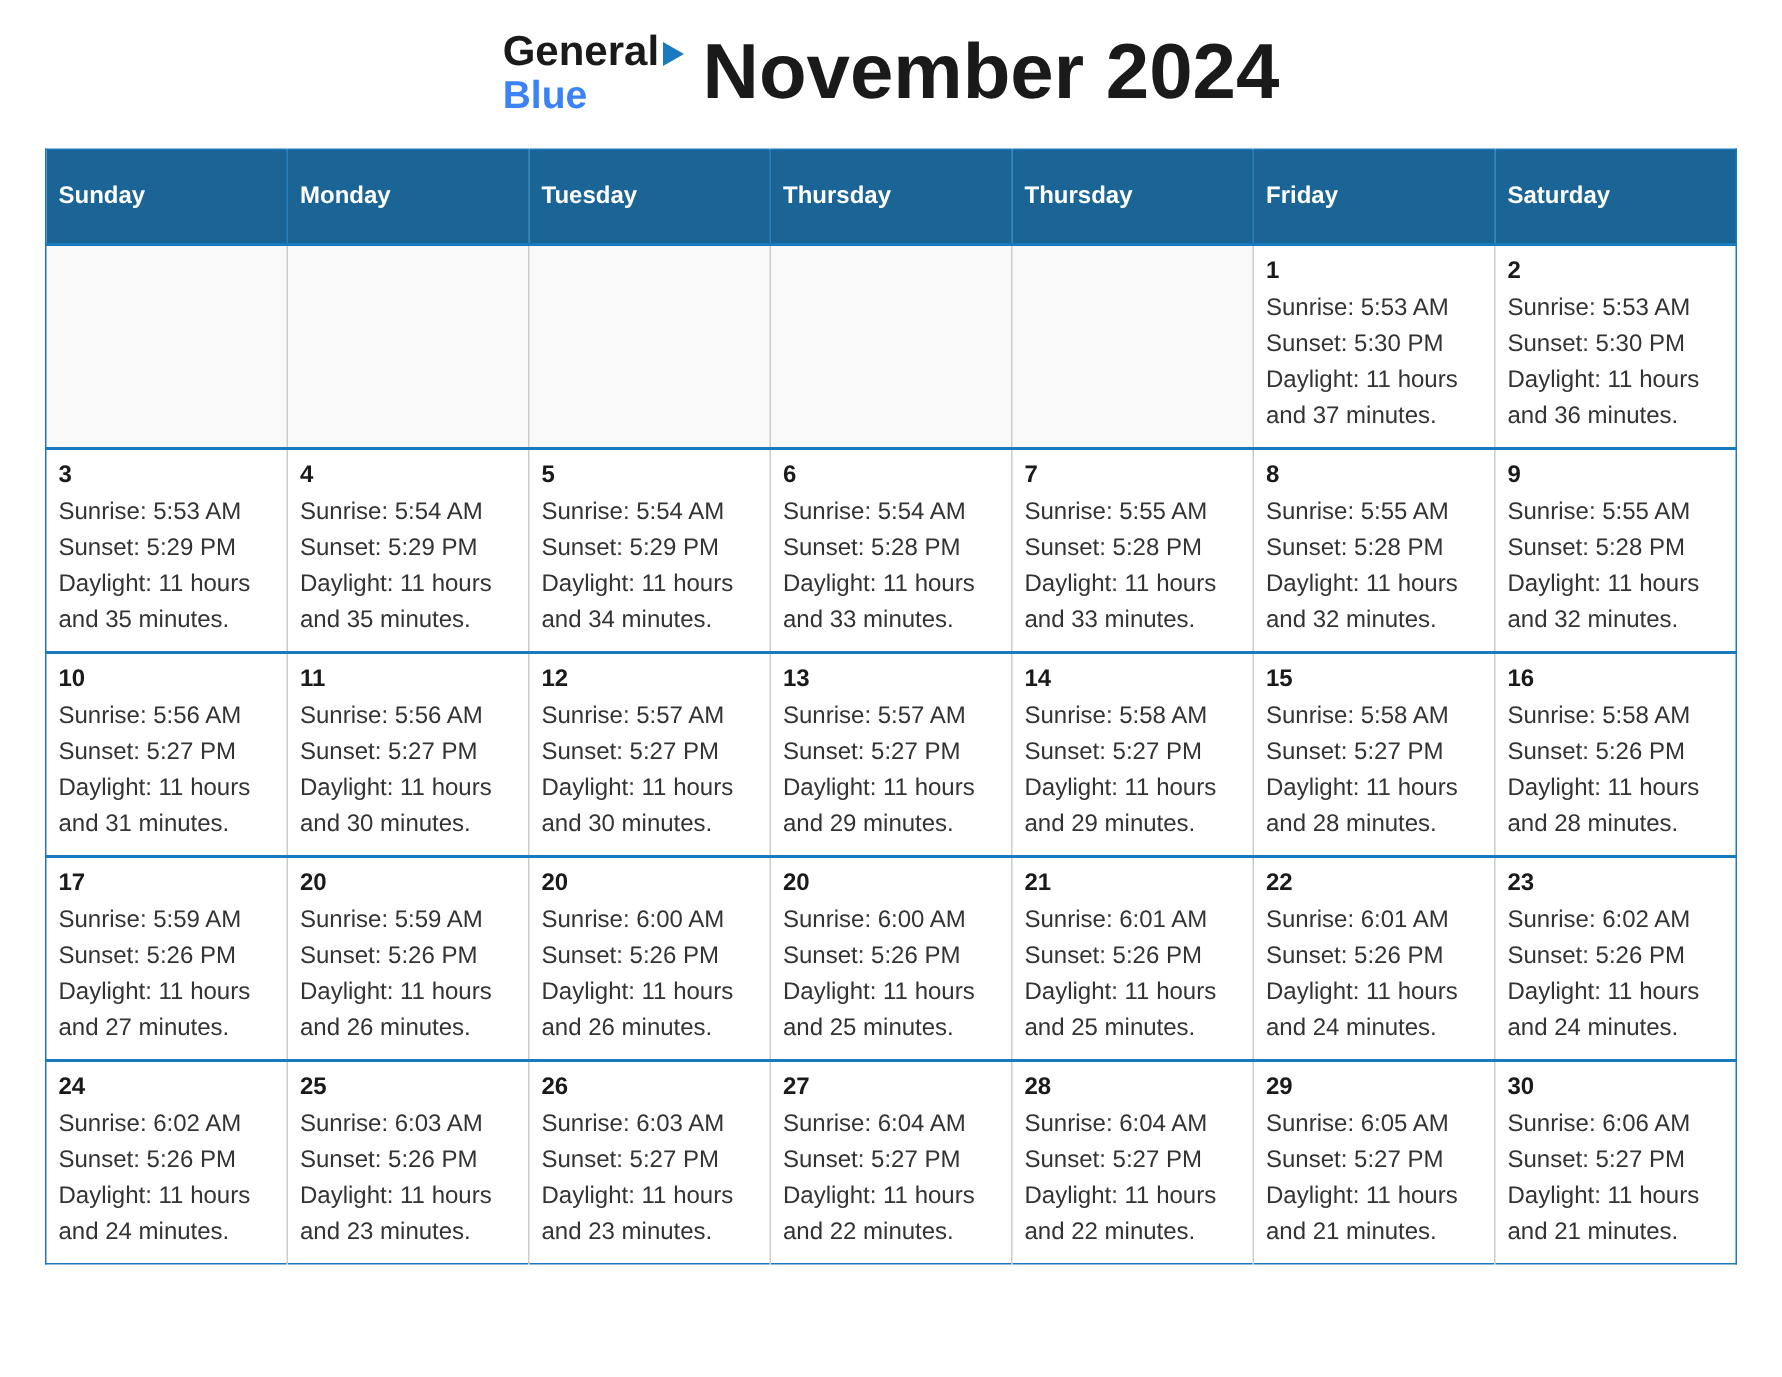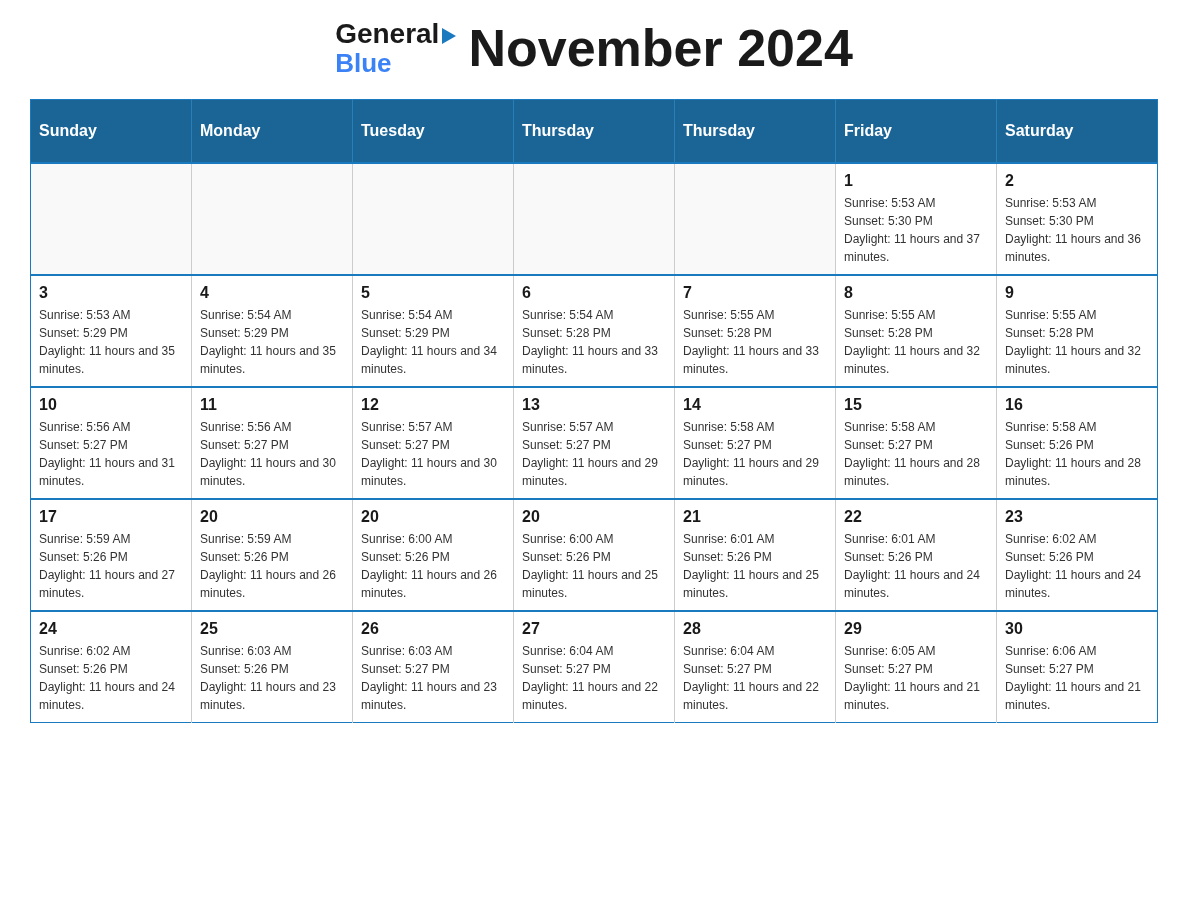--- a/index.html
+++ b/index.html
@@ -86,21 +86,21 @@
     .calendar tbody tr td:last-child {
       border-right: none;
     }
     .day-number {
       font-size: 16px;
       font-weight: bold;
       color: #1a1a1a;
       margin-bottom: 4px;
     }
     .day-info {
-      font-size: 12px;
+      font-size: 16px;
       color: #333;
       line-height: 1.5;
     }
     .empty-cell {
       background: #f9f9f9;
     }
   </style>
 </head>
 <body>
 

